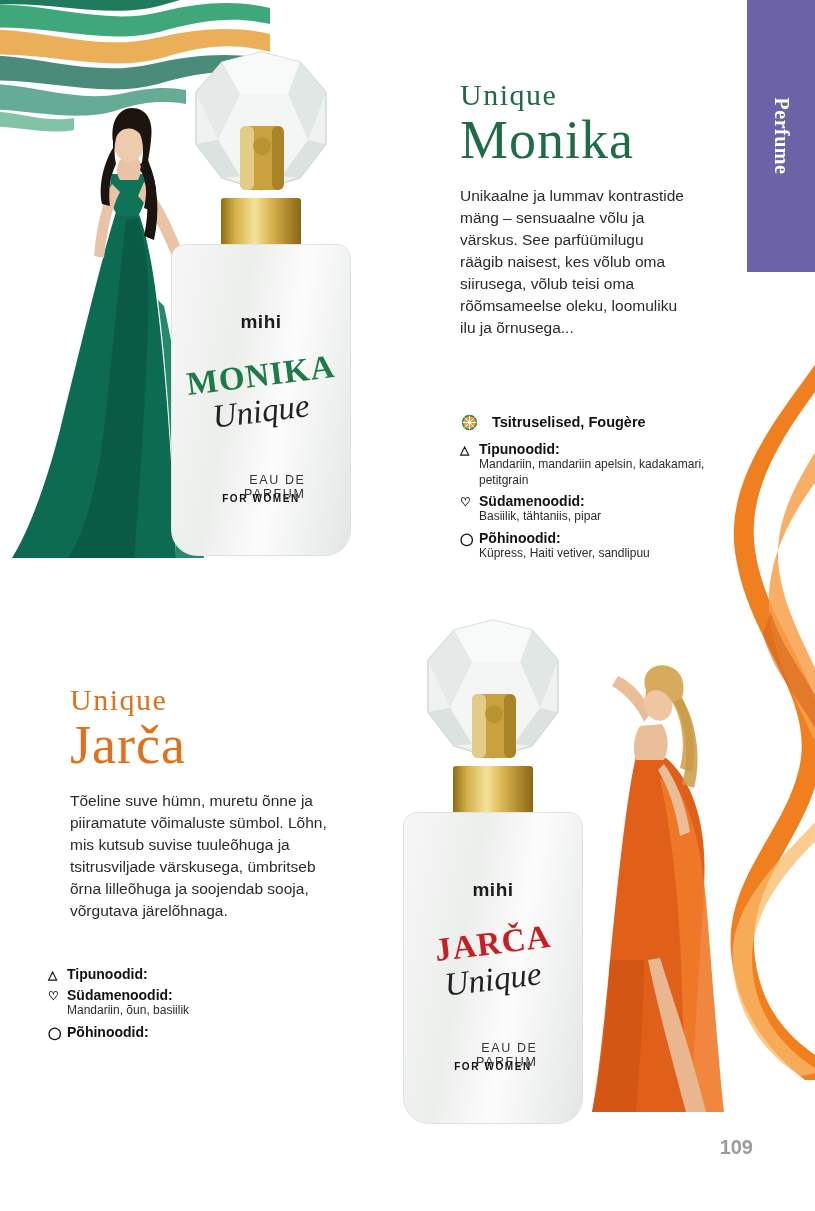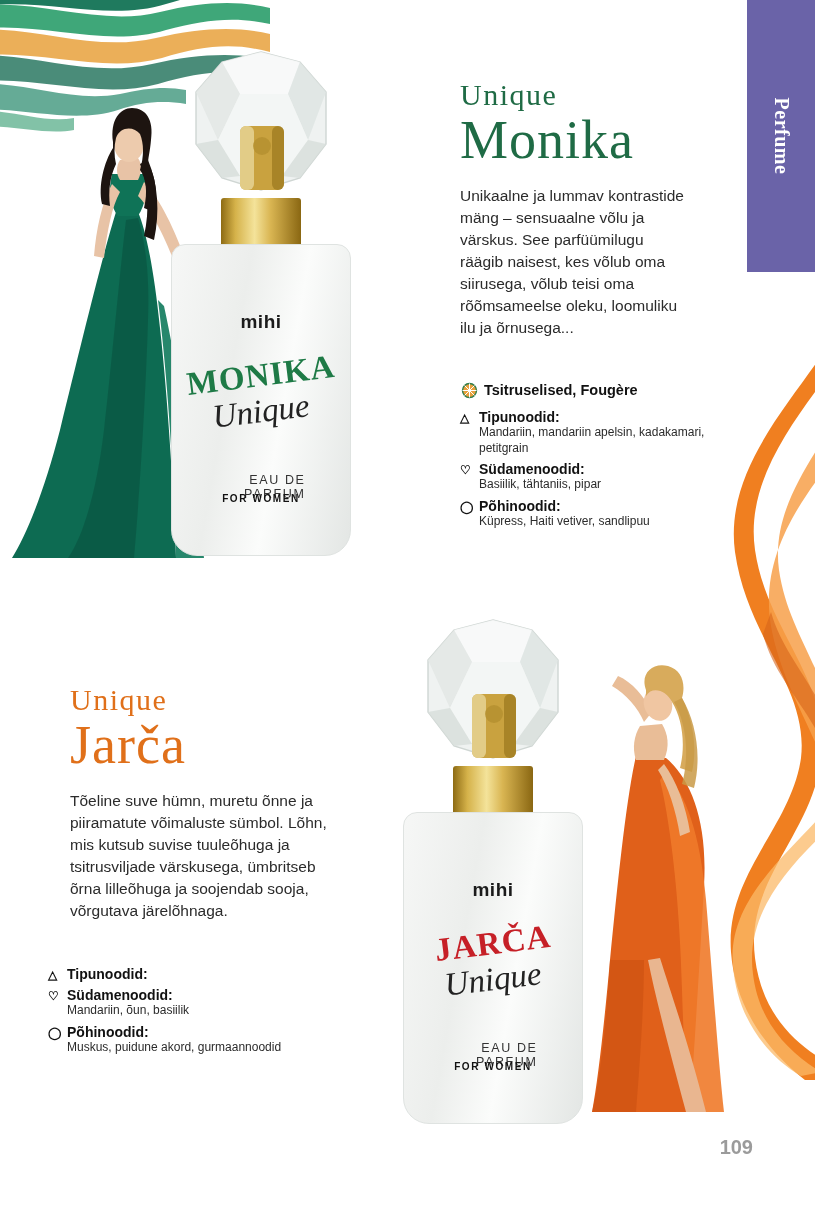--- a/index.html
+++ b/index.html
@@ -66,26 +66,27 @@
   .desc {
     font-size: 15.5px;
     line-height: 1.42;
     color: #2b2b2b;
   }
 
   .notes { margin-top: 14px; }
   .notes-family {
     display: flex;
     align-items: flex-start;
-    gap: 6px;
+    gap: 14px;
     font-weight: bold;
     font-size: 14.5px;
     color: #111;
     line-height: 1.2;
     margin-bottom: 6px;
+    margin-top: 32px;
   }
   .notes-family .glyph {
     width: 18px; flex: 0 0 18px;
     text-align: center;
     font-size: 15px;
     line-height: 1.2;
   }
   .note-row { margin-bottom: 5px; }
   .note-head {
     display: flex; align-items: baseline; gap: 5px;
@@ -296,21 +297,20 @@
         <span>Südamenoodid:</span>
       </div>
       <div class="note-val">Mandariin, õun, basiilik</div>
     </div>
 
     <div class="note-row">
       <div class="note-head">
         <span class="sym">◯</span>
         <span>Põhinoodid:</span>
       </div>
-      <div class="note-val">Muskus, puidune akord, gurmaannoodid</div>
     </div>
   </div>
 
   <svg class="model" style="left:540px; top:660px; width:230px; height:470px;" viewBox="0 0 230 470">
 
     <path d="M96 96 C86 140 78 220 70 300 C64 366 58 420 52 452 L150 452 C154 392 160 300 164 226 C168 160 150 118 126 98 Z" fill="#e0601a"></path>
     <path d="M120 120 C132 170 140 250 142 330 C144 390 146 426 150 452 L184 452 C178 398 172 310 166 240 C160 172 146 136 126 112 Z" fill="#ef7a2a" opacity=".9"></path>
     <path d="M70 300 C66 366 60 420 52 452 L96 452 C100 402 104 344 104 300 Z" fill="#c94f11" opacity=".55"></path>
 
     <path d="M108 300 C116 340 130 392 146 452 L166 452 C150 388 132 336 120 298 Z" fill="#e9b690"></path>

